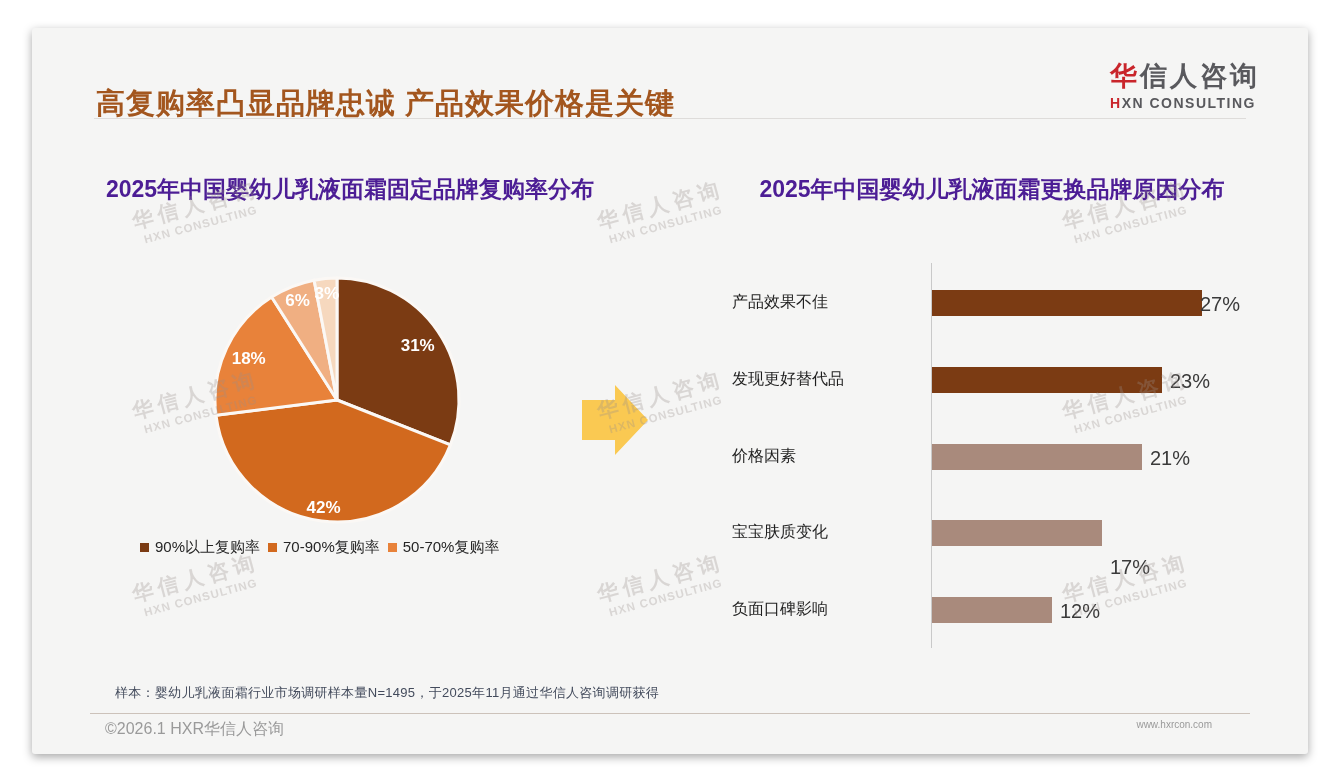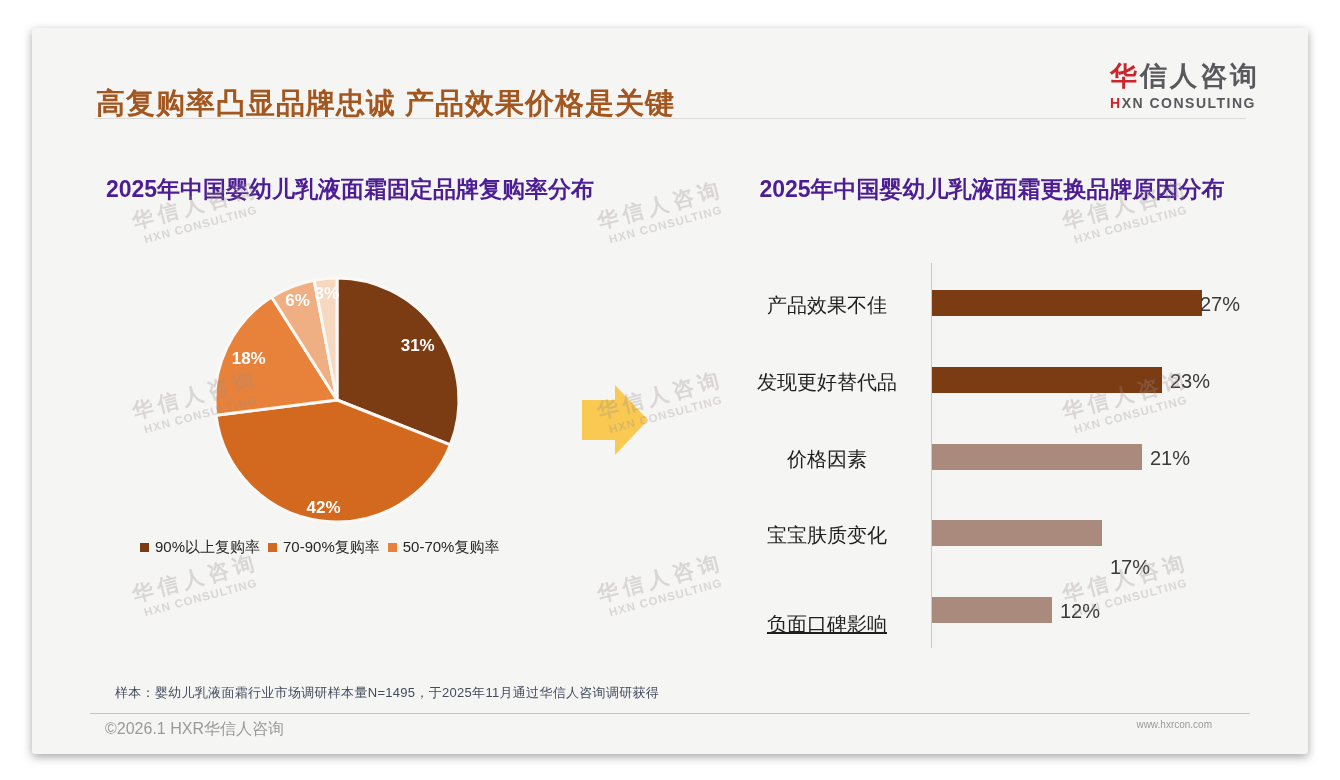--- a/index.html
+++ b/index.html
@@ -28,21 +28,21 @@
   .chart-title.right{left:650px;}
   #pie-svg{position:absolute;left:175px;top:242px;}
   .pie-label{font-size:17px;font-weight:bold;fill:#ffffff;}
   #legend{position:absolute;left:108px;top:510px;width:480px;}
   .legend-row{display:flex;gap:8px;margin-bottom:31px;}
   .legend-item{display:flex;align-items:center;font-size:15px;color:#262626;white-space:nowrap;}
   .legend-swatch{width:9px;height:9px;margin-right:6px;flex:0 0 auto;}
   .arrow-svg{position:absolute;left:548px;top:352px;}
   #barchart{position:absolute;left:700px;top:235px;width:556px;height:420px;}
   .bar-axis{position:absolute;left:199px;top:0;width:1px;height:385px;background:#c9c9c9;}
-  .bar-cat{position:absolute;left:0;width:190px;text-align:center;font-size:20px;color:#1f1f1f;white-space:nowrap;}
+  .bar-cat{position:absolute;left:0;width:190px;text-align:left;font-size:16px;color:#1f1f1f;white-space:nowrap;}
   .bar-rect{position:absolute;height:26px;}
   .bar-val{position:absolute;font-size:20px;color:#3a3a3a;white-space:nowrap;}
   .note{position:absolute;left:83px;top:656px;font-size:13px;color:#434b5c;letter-spacing:0.3px;white-space:nowrap;}
   .footer-divider{position:absolute;left:58px;top:685px;width:1160px;height:1px;background:#ccc2ba;}
   .footer-left{position:absolute;left:73px;top:691px;font-size:16px;color:#9a9a9a;}
   .footer-right{position:absolute;right:96px;top:691px;font-size:10px;color:#9a9a9a;}
   .watermark{
     position:absolute;width:190px;text-align:center;
     transform:rotate(-15deg);color:rgba(152,143,138,0.30);pointer-events:none;
   }
@@ -107,21 +107,21 @@
       <div class="bar-val" style="left: 468px; top: 30px;">27%</div>
       <div class="bar-cat" style="top: 106px;">发现更好替代品</div>
       <div class="bar-rect" style="left: 200px; top: 104px; width: 230px; background: rgb(123, 59, 19);"></div>
       <div class="bar-val" style="left: 438px; top: 107px;">23%</div>
       <div class="bar-cat" style="top: 183px;">价格因素</div>
       <div class="bar-rect" style="left: 200px; top: 181px; width: 210px; background: rgb(169, 138, 124);"></div>
       <div class="bar-val" style="left: 418px; top: 184px;">21%</div>
       <div class="bar-cat" style="top: 259px;">宝宝肤质变化</div>
       <div class="bar-rect" style="left: 200px; top: 257px; width: 170px; background: rgb(169, 138, 124);"></div>
       <div class="bar-val" style="left: 378px; top: 260px; margin-top: 33px;">17%</div>
-      <div class="bar-cat" style="top: 348px; text-decoration: underline;">负面口碑影响</div>
+      <div class="bar-cat" style="top: 336px;">负面口碑影响</div>
       <div class="bar-rect" style="left: 200px; top: 334px; width: 120px; background: rgb(169, 138, 124);"></div>
       <div class="bar-val" style="left: 328px; top: 337px;">12%</div>
     </div>
 
   <div class="note">样本：婴幼儿乳液面霜行业市场调研样本量N=1495，于2025年11月通过华信人咨询调研获得</div>
 
   <div class="footer-divider"></div>
   <div class="footer-left">©2026.1 HXR华信人咨询</div>
   <div class="footer-right">www.hxrcon.com</div>
 

